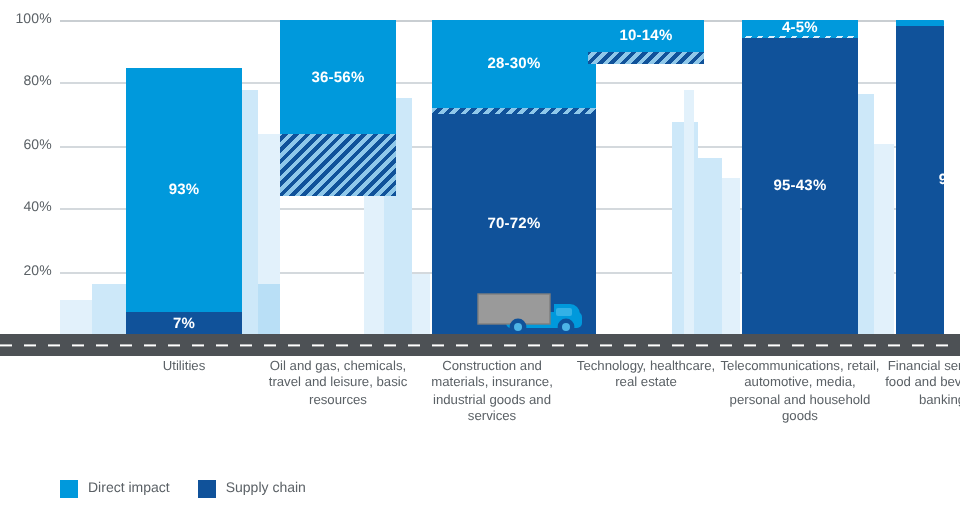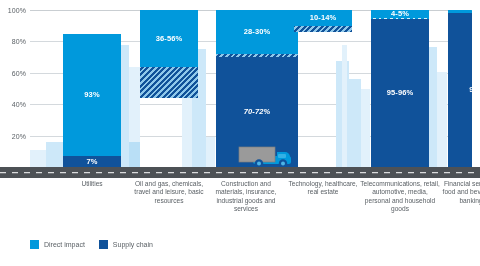--- a/index.html
+++ b/index.html
@@ -191,39 +191,39 @@
           <span>36-56%</span>
         </div>
         <div class="hatch" style="bottom:69.1px; height:31.4px;"></div>
       </div>
 
       <div class="bar" style="left:186px; width:58px; height:157px;padding-left:24px;">
         <div class="seg direct" style="bottom:113.0px; height:44.0px;">
           <span>28-30%</span>
         </div>
         <div class="hatch" style="bottom:109.9px; height:3.1px;"></div>
-        <div class="seg supply" style="bottom:0px; height:109.9px;font-style:italic;">
+        <div class="seg supply" style="bottom:0px; height:109.9px;">
           <span>70-72%</span>
         </div>
       </div>
 
       <div class="bar" style="left:264px; width:58px; height:157px;">
         <div class="seg direct" style="bottom:141.3px; height:15.7px;">
           <span>10-14%</span>
         </div>
         <div class="hatch" style="bottom:135.0px; height:6.3px;"></div>
       </div>
 
       <div class="bar" style="left:341px; width:58px; height:185px;">
         <div class="seg direct" style="bottom:149.2px; height:7.8px;">
           <span>4-5%</span>
         </div>
         <div class="hatch light" style="bottom:147.6px; height:1.6px;"></div>
         <div class="seg supply" style="bottom:0px; height:147.6px;">
-          <span>95-96%</span>
+          <span>95-43%</span>
         </div>
       </div>
 
       <div class="bar" style="left:418px; width:58px; height:157px;">
         <div class="seg direct" style="bottom:153.9px; height:3.1px;">
           <span>2%</span>
         </div>
         <div class="seg supply" style="bottom:0px; height:153.9px;">
           <span>98%</span>
         </div>

